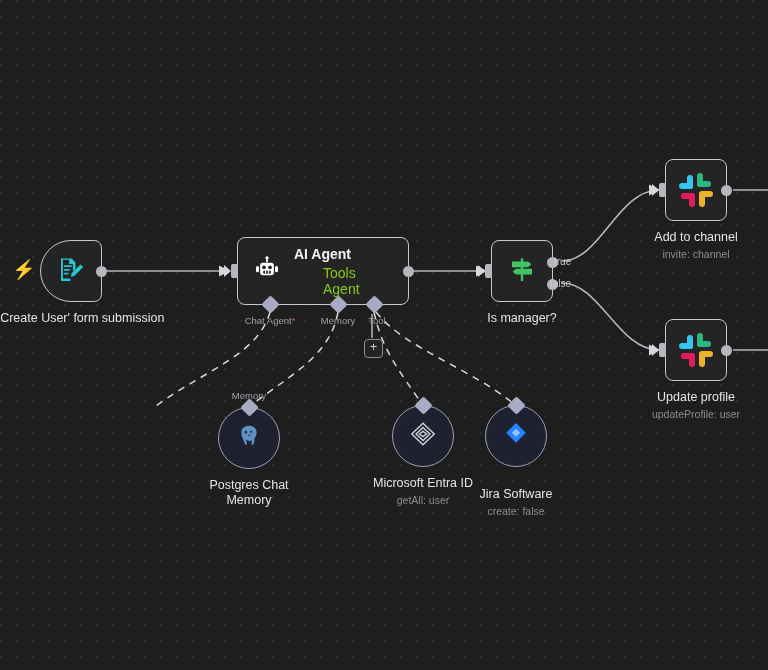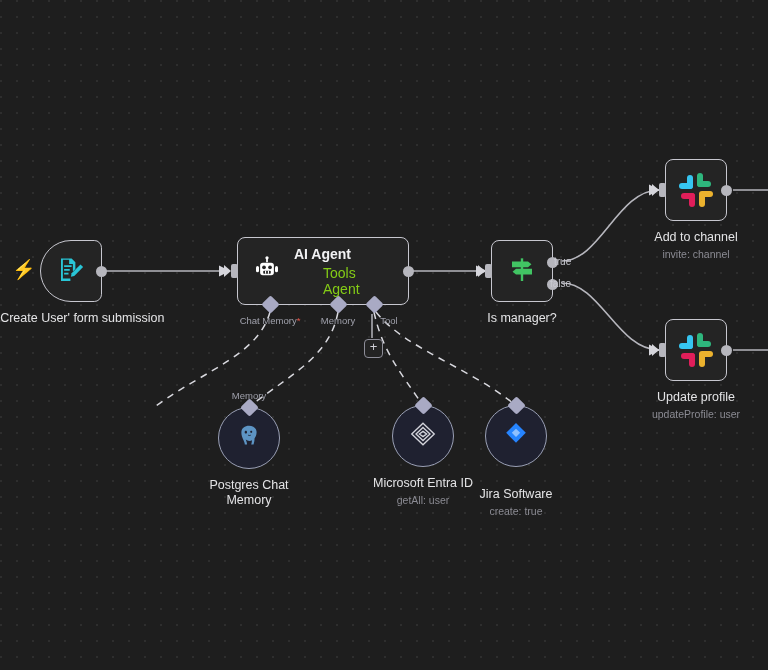--- a/index.html
+++ b/index.html
@@ -229,23 +229,23 @@
         <span style="color:#f2f2f4; font-size:14px; font-weight:700;">AI Agent</span>
         <span style="color:#84cc16; font-size:14px; margin-top:3px;margin-left:29px;">Tools Agent</span>
       </span>
       <span class="port-out"></span>
 
       <span class="diamond" style="left:26px; bottom:-7px;"></span>
       <span class="diamond" style="left:94px; bottom:-7px;"></span>
       <span class="diamond" style="left:130px; bottom:-7px;"></span>
     </div>
 
-    <span class="dlabel" style="left:33px; top:78px;"><span>Chat Memory</span><span class="req">*</span></span>
+    <span class="dlabel" style="left:33px; top:78px;"><span>Chat Agent</span><span class="req">*</span></span>
     <span class="dlabel" style="left:101px; top:78px;">Memory</span>
-    <span class="dlabel" style="left:152px; top:78px;">Tool</span>
+    <span class="dlabel" style="left:140px; top:78px;">Tool</span>
 
     <span class="plusbtn" style="left:127px; top:102px;">+</span>
 
   </div>
 
   <div class="node" style="left:491px; top:240px;">
     <div class="nbox square">
       <span class="port-in"></span>
       <span>
         <svg width="32" height="32" viewBox="0 0 24 24">
@@ -343,17 +343,17 @@
       <span class="diamond" style="left:24px; top:-7px;"></span>
       <span>
         <svg width="28" height="28" viewBox="0 0 24 24">
           <path d="M12 2.6l8.4 8.4-8.4 8.4-8.4-8.4z" fill="#2684ff"></path>
           <path d="M12 7.4l3.6 3.6L12 14.6 8.4 11z" fill="#8fc0ff"></path>
         </svg>
       </span>
     </div>
     <div class="caption" style="width:130px;margin-top:20px;">
       <span>Jira Software</span>
-      <span class="subcaption">create: true</span>
+      <span class="subcaption">create: false</span>
     </div>
   </div>
 
 </div>
 
 </body></html>

